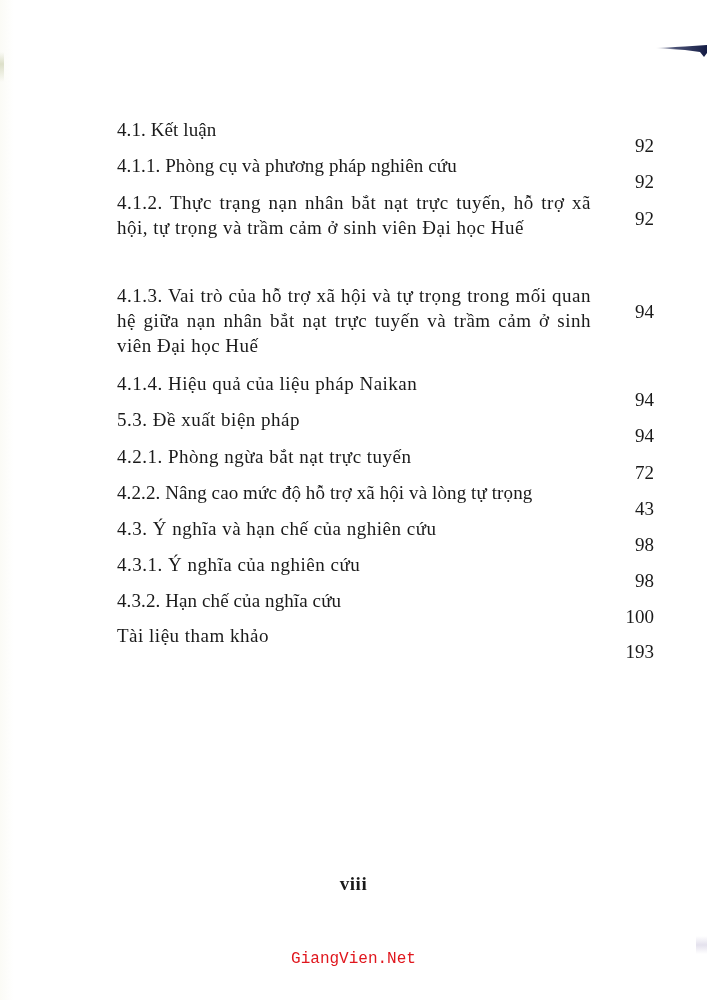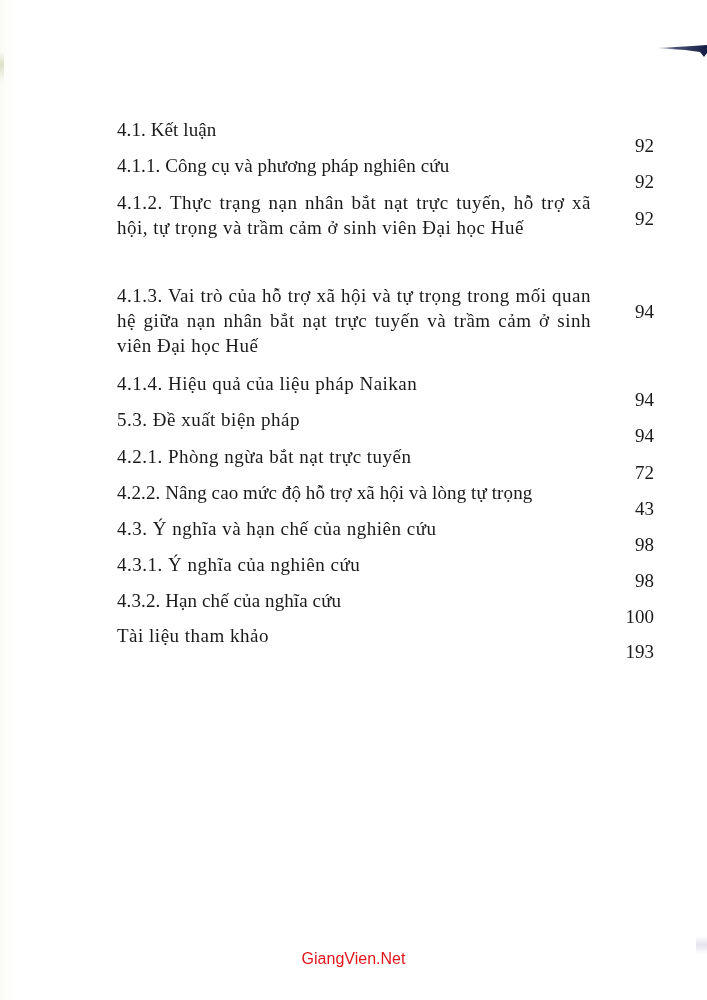--- a/index.html
+++ b/index.html
@@ -90,21 +90,21 @@
       font-size: 19px;
       font-weight: bold;
       letter-spacing: 0.5px;
     }
     .watermark {
       position: absolute;
       left: 0;
       width: 707px;
       top: 950px;
       text-align: center;
-      font-family: Liberation Sans, sans-serif;
+      font-family: Liberation Mono, monospace;
       font-size: 16px;
       color: #e0161d;
     }
   </style>
 </head>
 <body>
 
 <div class="page">
 
   <svg class="corner-mark" viewBox="0 0 52 14" preserveAspectRatio="none">
@@ -121,21 +121,21 @@
   <div class="side-mark-right"></div>
 
   <div class="toc">
 
     <div class="entry" style="top:117px;">
       <span class="title">4.1. Kết luận</span>
       <span class="pg">92</span>
     </div>
 
     <div class="entry" style="top:153px;">
-      <span class="title">4.1.1. Công cụ và phương pháp nghiên cứu</span>
+      <span class="title">4.1.1. Phòng cụ và phương pháp nghiên cứu</span>
       <span class="pg">92</span>
     </div>
 
     <div class="entry" style="top:190px;">
       <span class="title wide">4.1.2. Thực trạng nạn nhân bắt nạt trực tuyến, hỗ trợ xã hội, tự trọng và trầm cảm ở sinh viên Đại học Huế</span>
       <span class="pg">92</span>
     </div>
 
     <div class="entry" style="top:283px;">
       <span class="title wide">4.1.3. Vai trò của hỗ trợ xã hội và tự trọng trong mối quan hệ giữa nạn nhân bắt nạt trực tuyến và trầm cảm ở sinh viên Đại học Huế</span>
@@ -177,16 +177,17 @@
       <span class="pg">100</span>
     </div>
 
     <div class="entry bold" style="top:623px;">
       <span class="title wide">Tài liệu tham khảo</span>
       <span class="pg">193</span>
     </div>
 
   </div>
 
+  <div class="folio">viii</div>
 
   <div class="watermark">GiangVien.Net</div>
 
 </div>
 
 </body></html>

